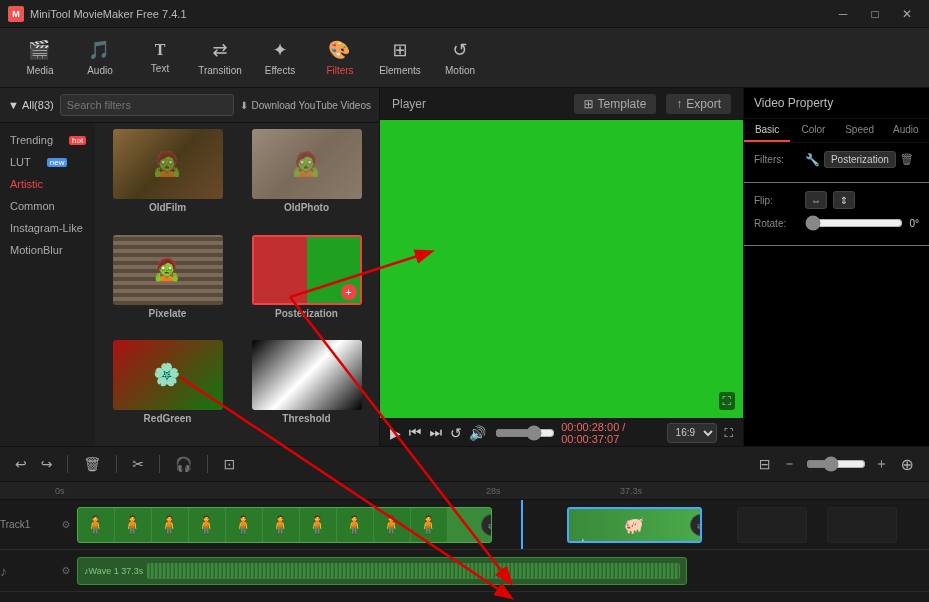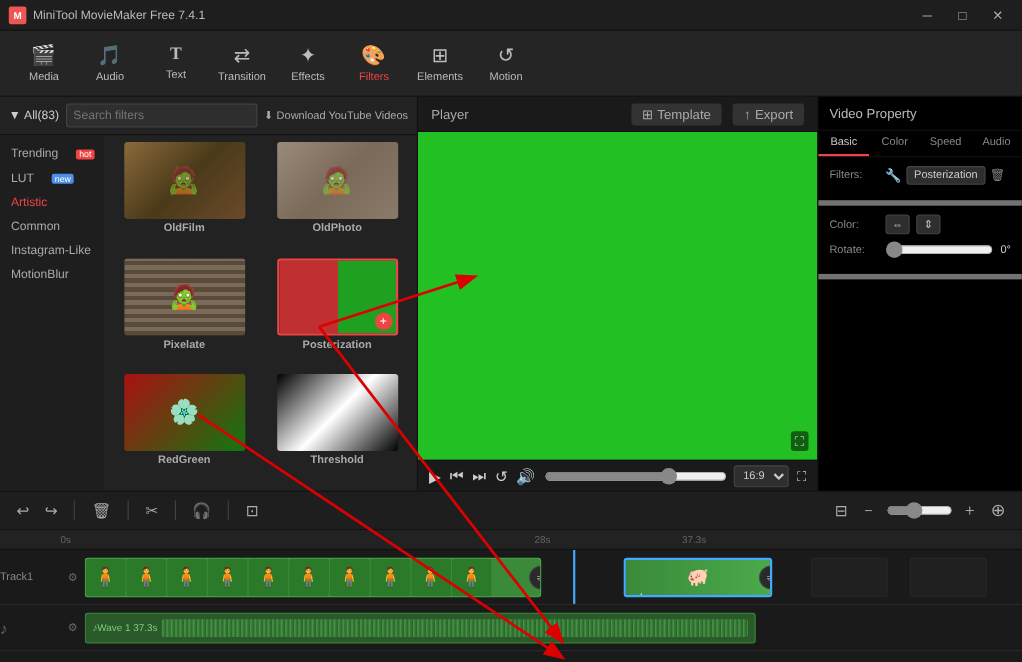--- a/index.html
+++ b/index.html
@@ -54,21 +54,21 @@
     .aspect-select { background: #2e2e2e; border: 1px solid #444; color: #ccc; font-size: 10px; border-radius: 3px; height: 20px; padding: 0 4px; }
     .playback-controls { display: flex; align-items: center; gap: 4px; }
     .ctrl-btn { background: transparent; border: none; color: #ccc; cursor: pointer; font-size: 14px; padding: 2px; }
 
     
     #right-panel { width: 185px; background: #000000; display: flex; flex-direction: column; }
     #right-panel-title { padding: 8px 10px; font-size: 12px; color: #bbb; border-bottom: 1px solid #111; }
     .prop-tabs { display: flex; border-bottom: 1px solid #111; }
     .prop-tab { flex: 1; text-align: center; padding: 5px 2px; font-size: 10px; color: #888; cursor: pointer; }
     .prop-tab.active { color: #ccc; border-bottom: 2px solid #e44; }
-    .prop-section { padding: 8px 10px; border-bottom: 5px solid #737373; }
+    .prop-section { padding: 8px 10px; border-bottom: 1px solid #737373; }
     .prop-row { display: flex; align-items: center; margin-bottom: 6px; gap: 6px; }
     .prop-label { font-size: 10px; color: #888; width: 45px; flex-shrink: 0; }
     .prop-value { font-size: 10px; color: #ccc; }
     .filter-chip { background: #2e2e2e; border: 1px solid #444; border-radius: 3px; padding: 2px 6px; font-size: 10px; color: #ccc; display: flex; align-items: center; gap: 4px; }
     .del-btn { background: transparent; border: none; color: #888; cursor: pointer; font-size: 11px; }
     .flip-btn { background: #2e2e2e; border: 1px solid #444; border-radius: 3px; width: 22px; height: 18px; display: flex; align-items: center; justify-content: center; cursor: pointer; font-size: 10px; color: #ccc; }
     .rotate-slider { flex: 1; accent-color: #888; }
 
     
     #edit-toolbar { background: #1e1e1e; height: 36px; display: flex; align-items: center; padding: 0 12px; gap: 8px; border-top: 1px solid #111; border-bottom: 1px solid #111; }
@@ -272,20 +272,25 @@
     </div>
     <div id="timeline-bar">
       <div class="playback-controls">
         <button class="ctrl-btn">▶</button>
         <button class="ctrl-btn">⏮</button>
         <button class="ctrl-btn">⏭</button>
         <button class="ctrl-btn">↺</button>
         <button class="ctrl-btn">🔊</button>
       </div>
       <input type="range" class="rotate-slider" style="width: 60px;" value="70">
+      <div class="time-display">
+        <span>00:00:28:00</span>
+        <span> / </span>
+        <span>00:00:37:07</span>
+      </div>
       <select class="aspect-select">
         <option>16:9</option>
         <option>9:16</option>
         <option>1:1</option>
       </select>
       <button class="ctrl-btn" style="font-size:12px;">⛶</button>
     </div>
   </div>
 
   <div id="right-panel">
@@ -303,21 +308,21 @@
           <span style="font-size:12px;">🔧</span>
           <div class="filter-chip">
             <span>Posterization</span>
           </div>
           <button class="del-btn">🗑</button>
         </div>
       </div>
     </div>
     <div class="prop-section">
       <div class="prop-row">
-        <span class="prop-label">Color:</span>
+        <span class="prop-label">Flip:</span>
         <div class="flip-btn">⇔</div>
         <div class="flip-btn">⇕</div>
       </div>
       <div class="prop-row">
         <span class="prop-label">Rotate:</span>
         <input type="range" class="rotate-slider" value="0" style="width: 70px;">
         <span class="prop-value">0°</span>
       </div>
     </div>
   </div>

